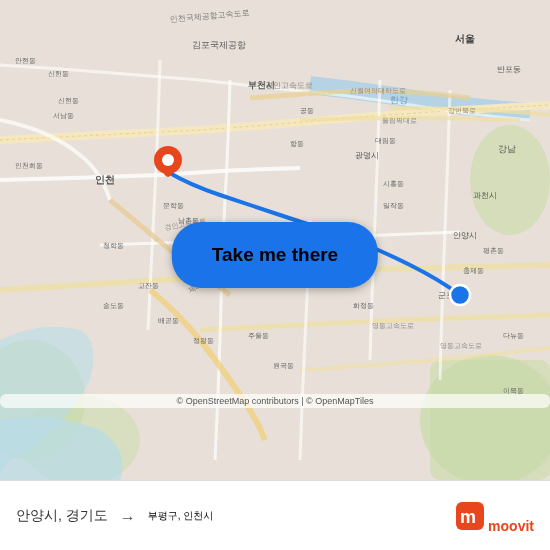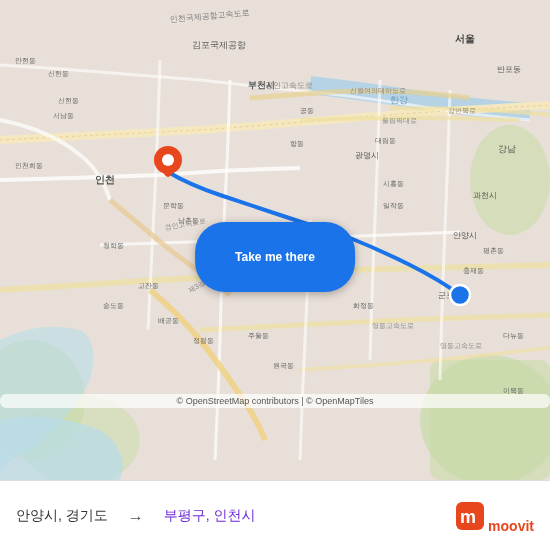--- a/index.html
+++ b/index.html
@@ -19,25 +19,25 @@
       position: absolute;
       top: 0; left: 0;
     }
 
     #take-me-there-btn {
       position: absolute;
       top: 222px;
       left: 50%;
       transform: translateX(-50%);
       background-color: #1a73e8;
-      color: #ffffff;
+      color: #000000;
       border: none;
       border-radius: 30px;
-      padding: 28px 40px;
-      font-size: 12px;
+      padding: 22px 40px;
+      font-size: 19px;
       font-weight: bold;
       cursor: pointer;
       white-space: nowrap;
       box-shadow: 0 2px 8px rgba(0,0,0,0.3);
       z-index: 10;
     }
 
     #footer {
       width: 550px;
       height: 70px;
@@ -45,37 +45,37 @@
       display: flex;
       align-items: center;
       justify-content: space-between;
       padding: 0 16px;
       border-top: 1px solid #ddd;
     }
 
     #footer-route {
       display: flex;
       align-items: center;
-      gap: 20px;
+      gap: 12px;
       flex: 1;
     }
 
     #origin-text {
       font-size: 14px;
       color: #333;
     }
 
     #arrow-icon {
       font-size: 16px;
       color: #555;
     }
 
     #destination-text {
-      font-size: 14px;
-      color: #6d28d9;
+      font-size: 10px;
+      color: #000000;
     }
 
     #moovit-logo {
       display: flex;
       align-items: center;
       gap: 4px;
     }
 
     #moovit-text {
       font-size: 14px;

